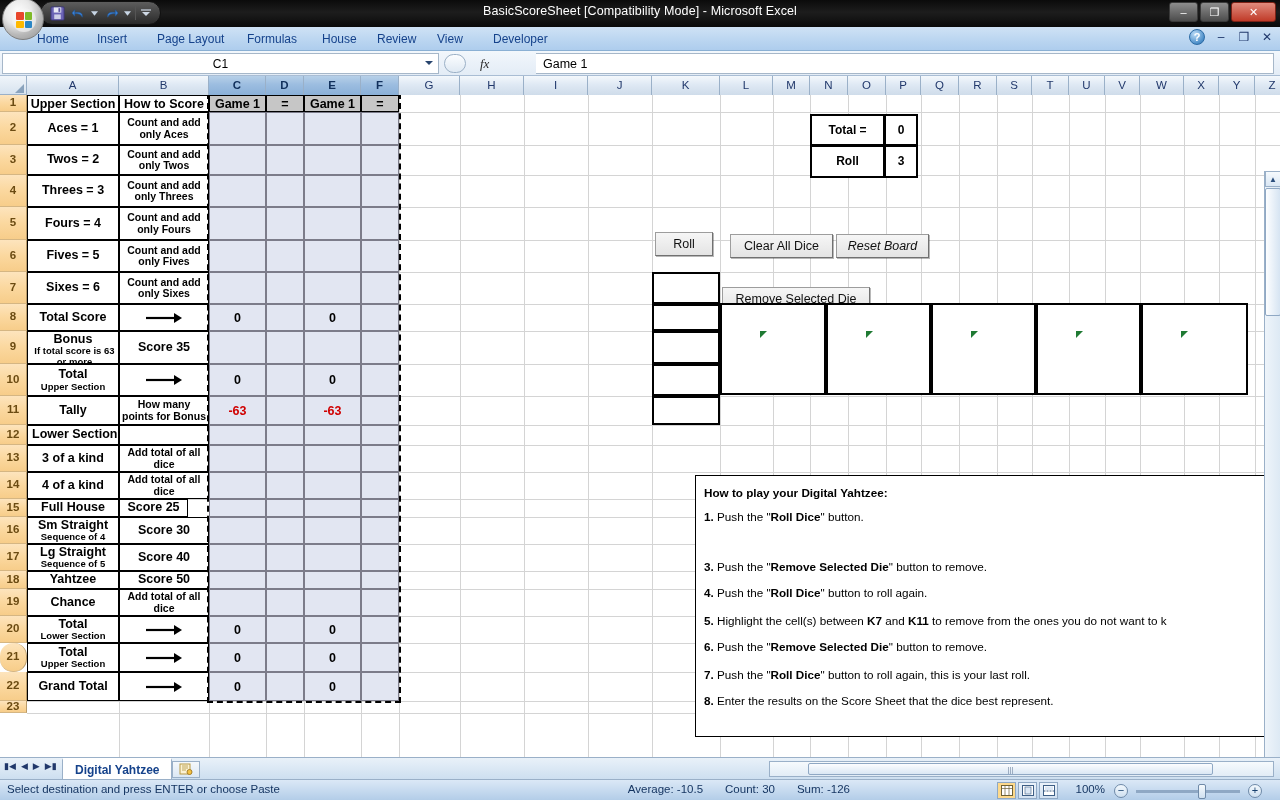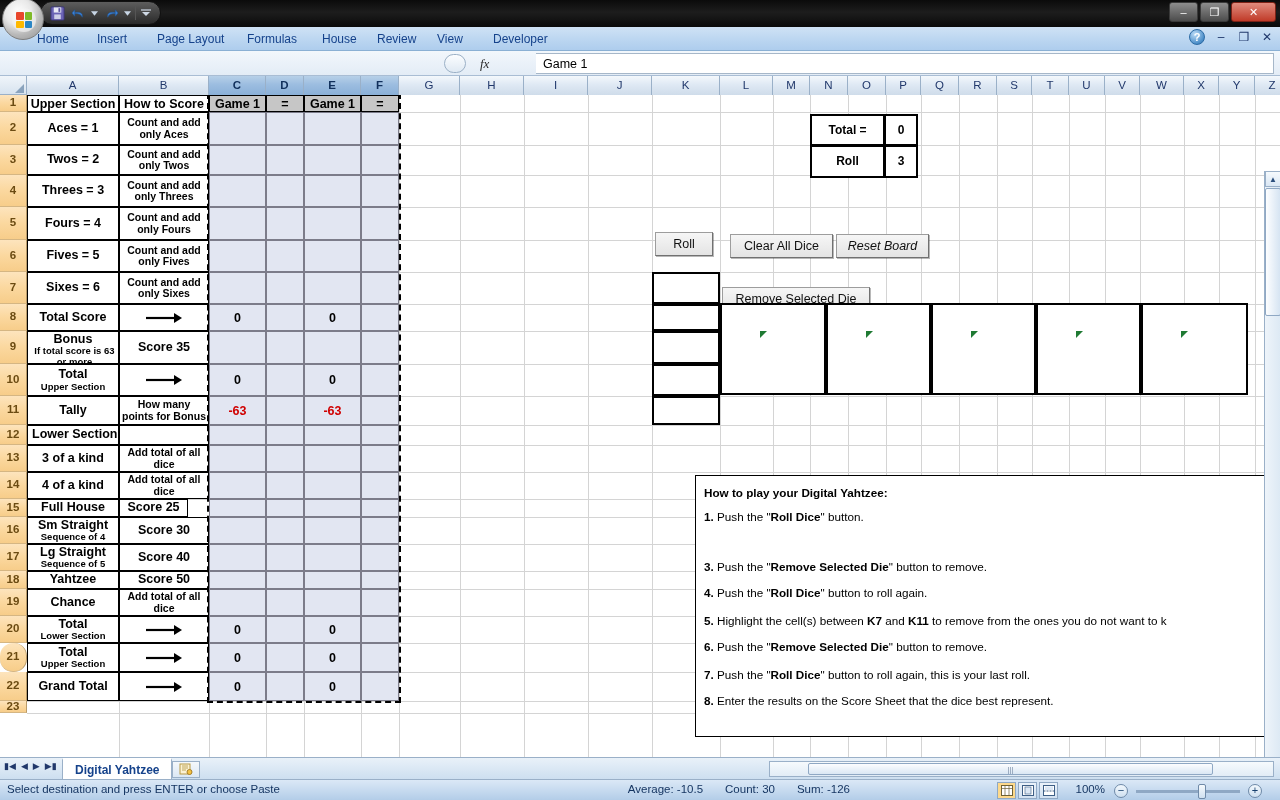--- a/index.html
+++ b/index.html
@@ -249,20 +249,21 @@
         </svg>
     </div>
     <div class="qat-sep"></div>
     <div class="qat-btn" style="width:14px">
       <svg width="10" height="8" viewBox="0 0 10 8">
           <path d="M0 1 L10 1" stroke="#cfd9e6" stroke-width="1.2"></path>
           <path d="M1 3 L9 3 L5 7 Z" fill="#cfd9e6"></path>
         </svg>
     </div>
   </div>
+  <div id="title-text">BasicScoreSheet  [Compatibility Mode] - Microsoft Excel</div>
   <div id="wbtns">
     <div class="wbtn">–</div>
     <div class="wbtn">❐</div>
     <div class="wbtn close">✕</div>
   </div>
 </div>
 
 <div id="ribbon">
   <div id="ribbon-right">
     <div id="helpbtn">?</div>
@@ -274,20 +275,24 @@
     <div class="rtab" style="left: 86px;">Insert</div>
     <div class="rtab" style="left: 146px;">Page Layout</div>
     <div class="rtab" style="left: 236px;">Formulas</div>
     <div class="rtab" style="left: 311px;">House</div>
     <div class="rtab" style="left: 366px;">Review</div>
     <div class="rtab" style="left: 426px;">View</div>
     <div class="rtab" style="left: 482px;">Developer</div>
   </div>
 
 <div id="fbar">
+  <div id="namebox">
+    <span>C1</span>
+    <span id="namebox-arrow"></span>
+  </div>
   <div id="fx-group">
     <div class="fx-round"></div>
     <div id="fx-label">fx</div>
   </div>
   <div id="formula-input">
     <span>Game 1</span>
   </div>
 </div>
 
 <div id="gridwrap">

